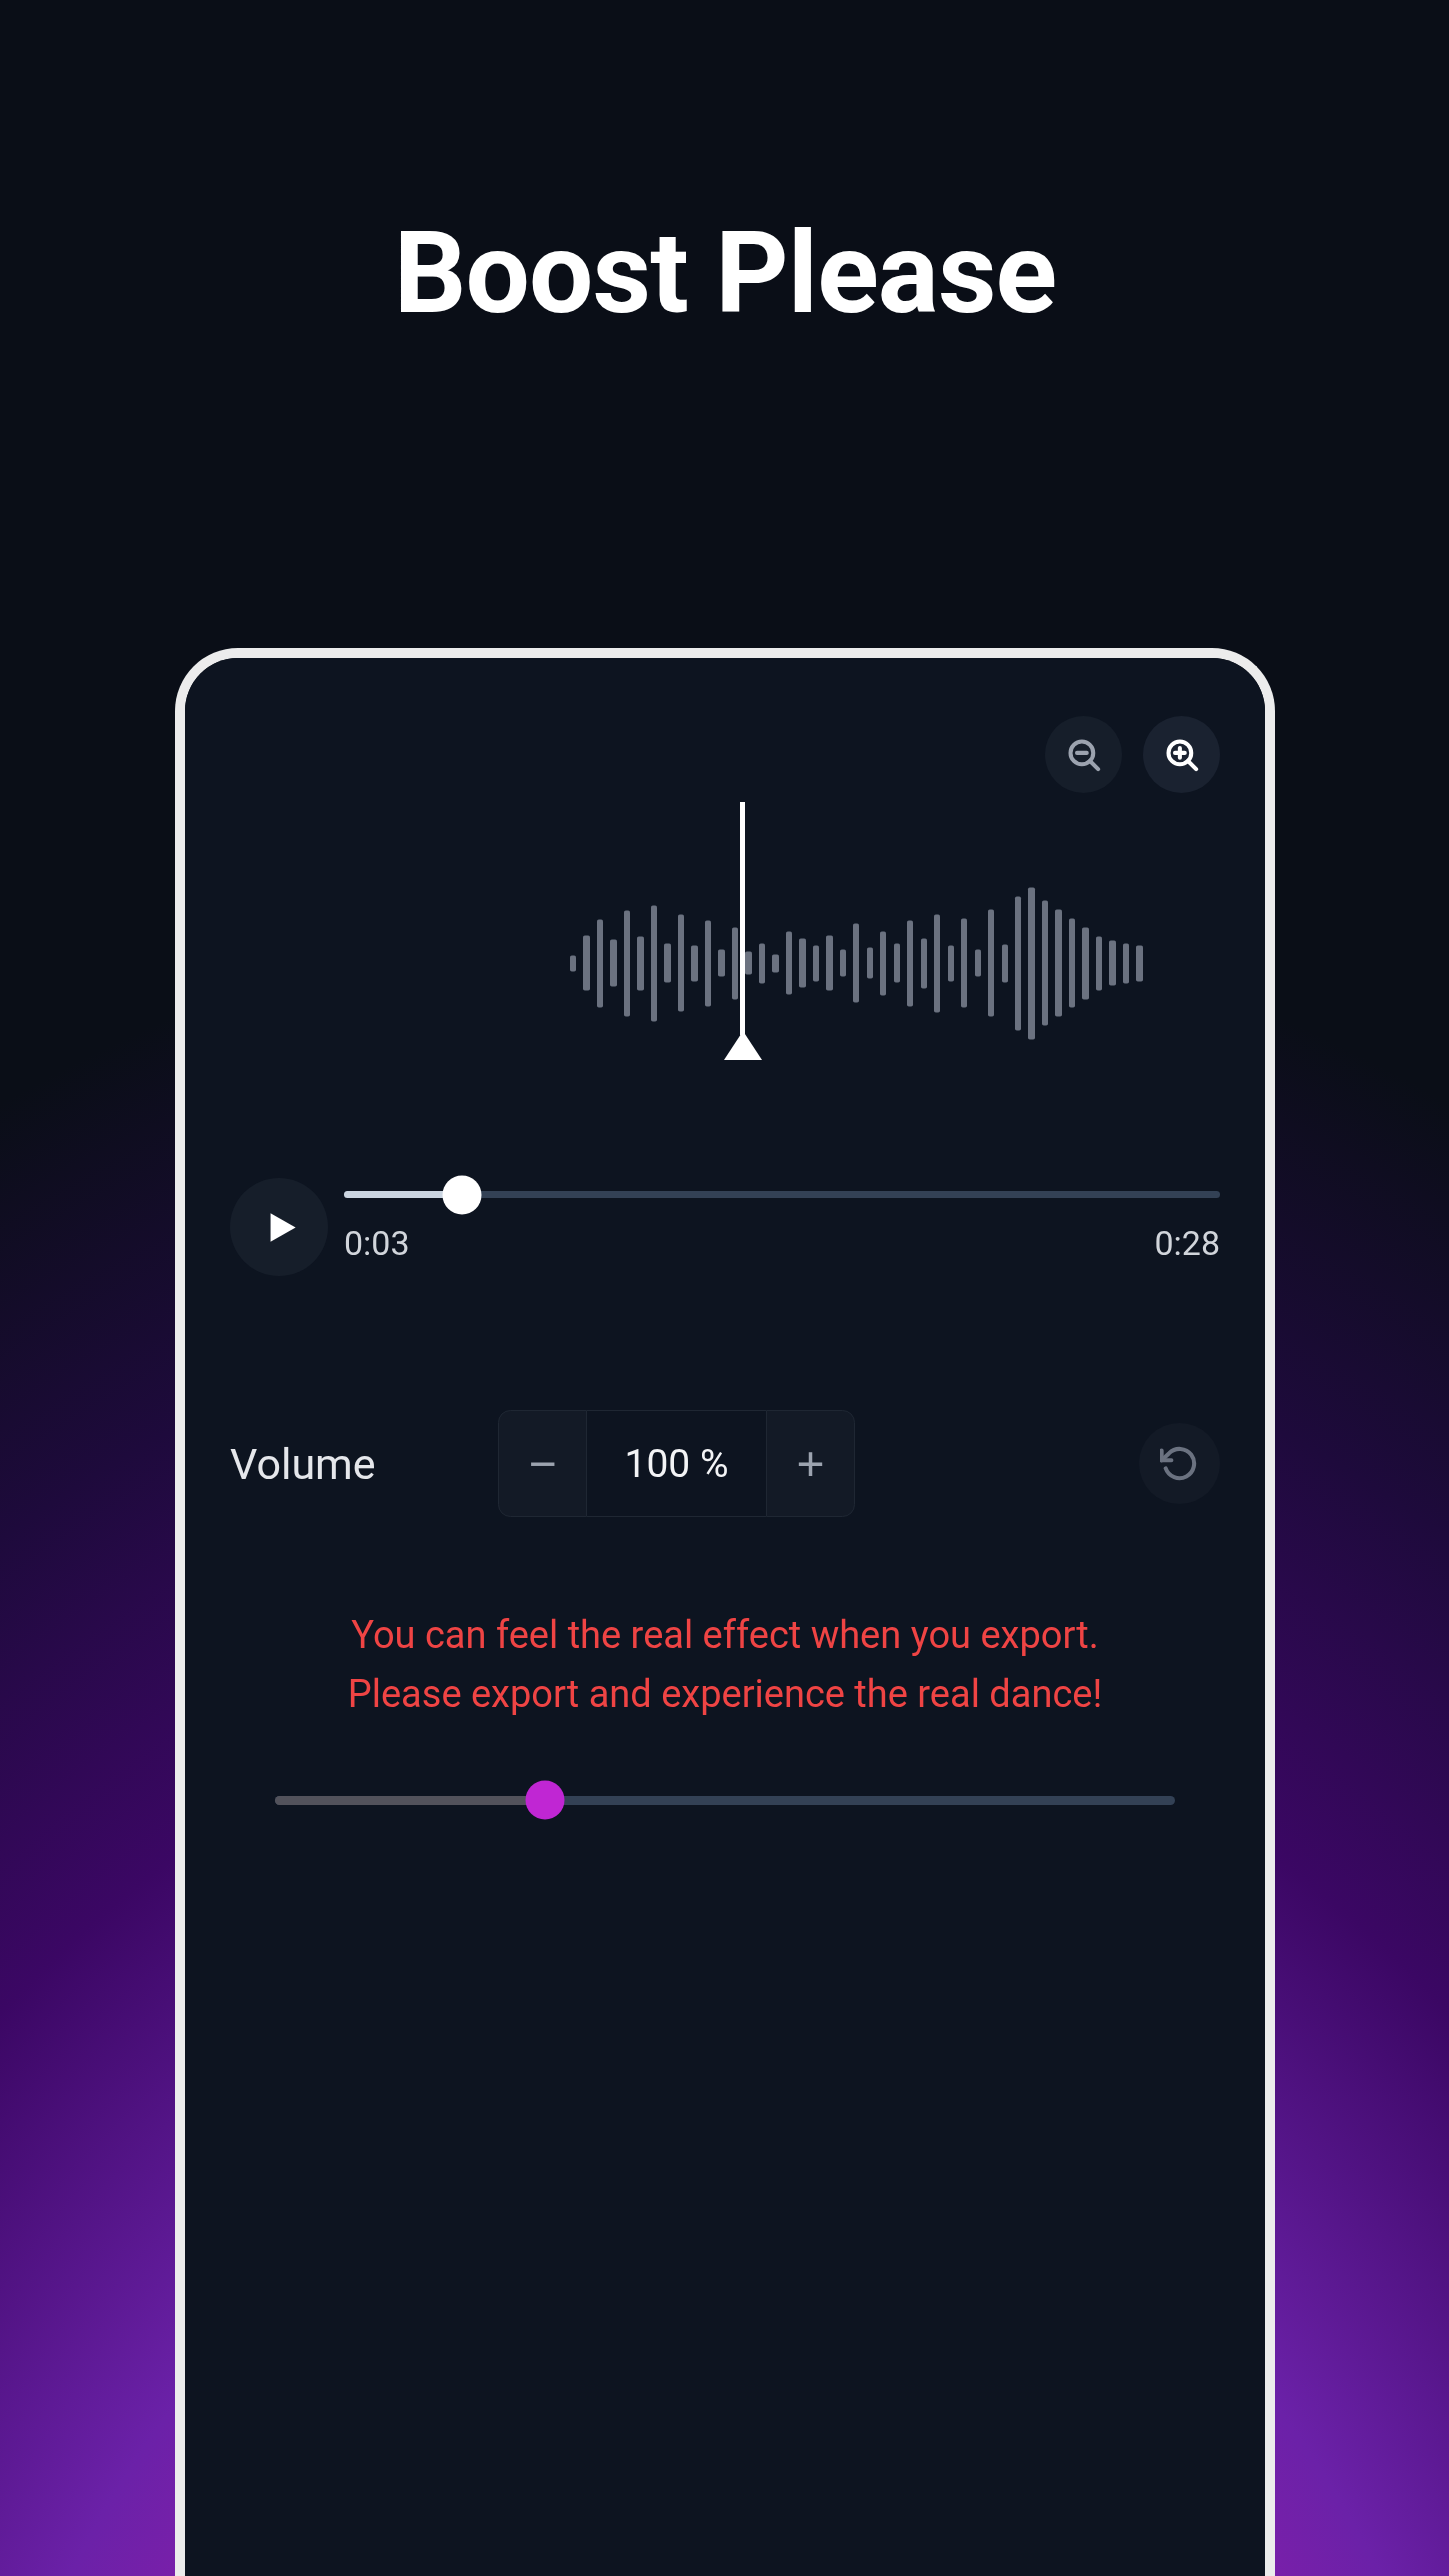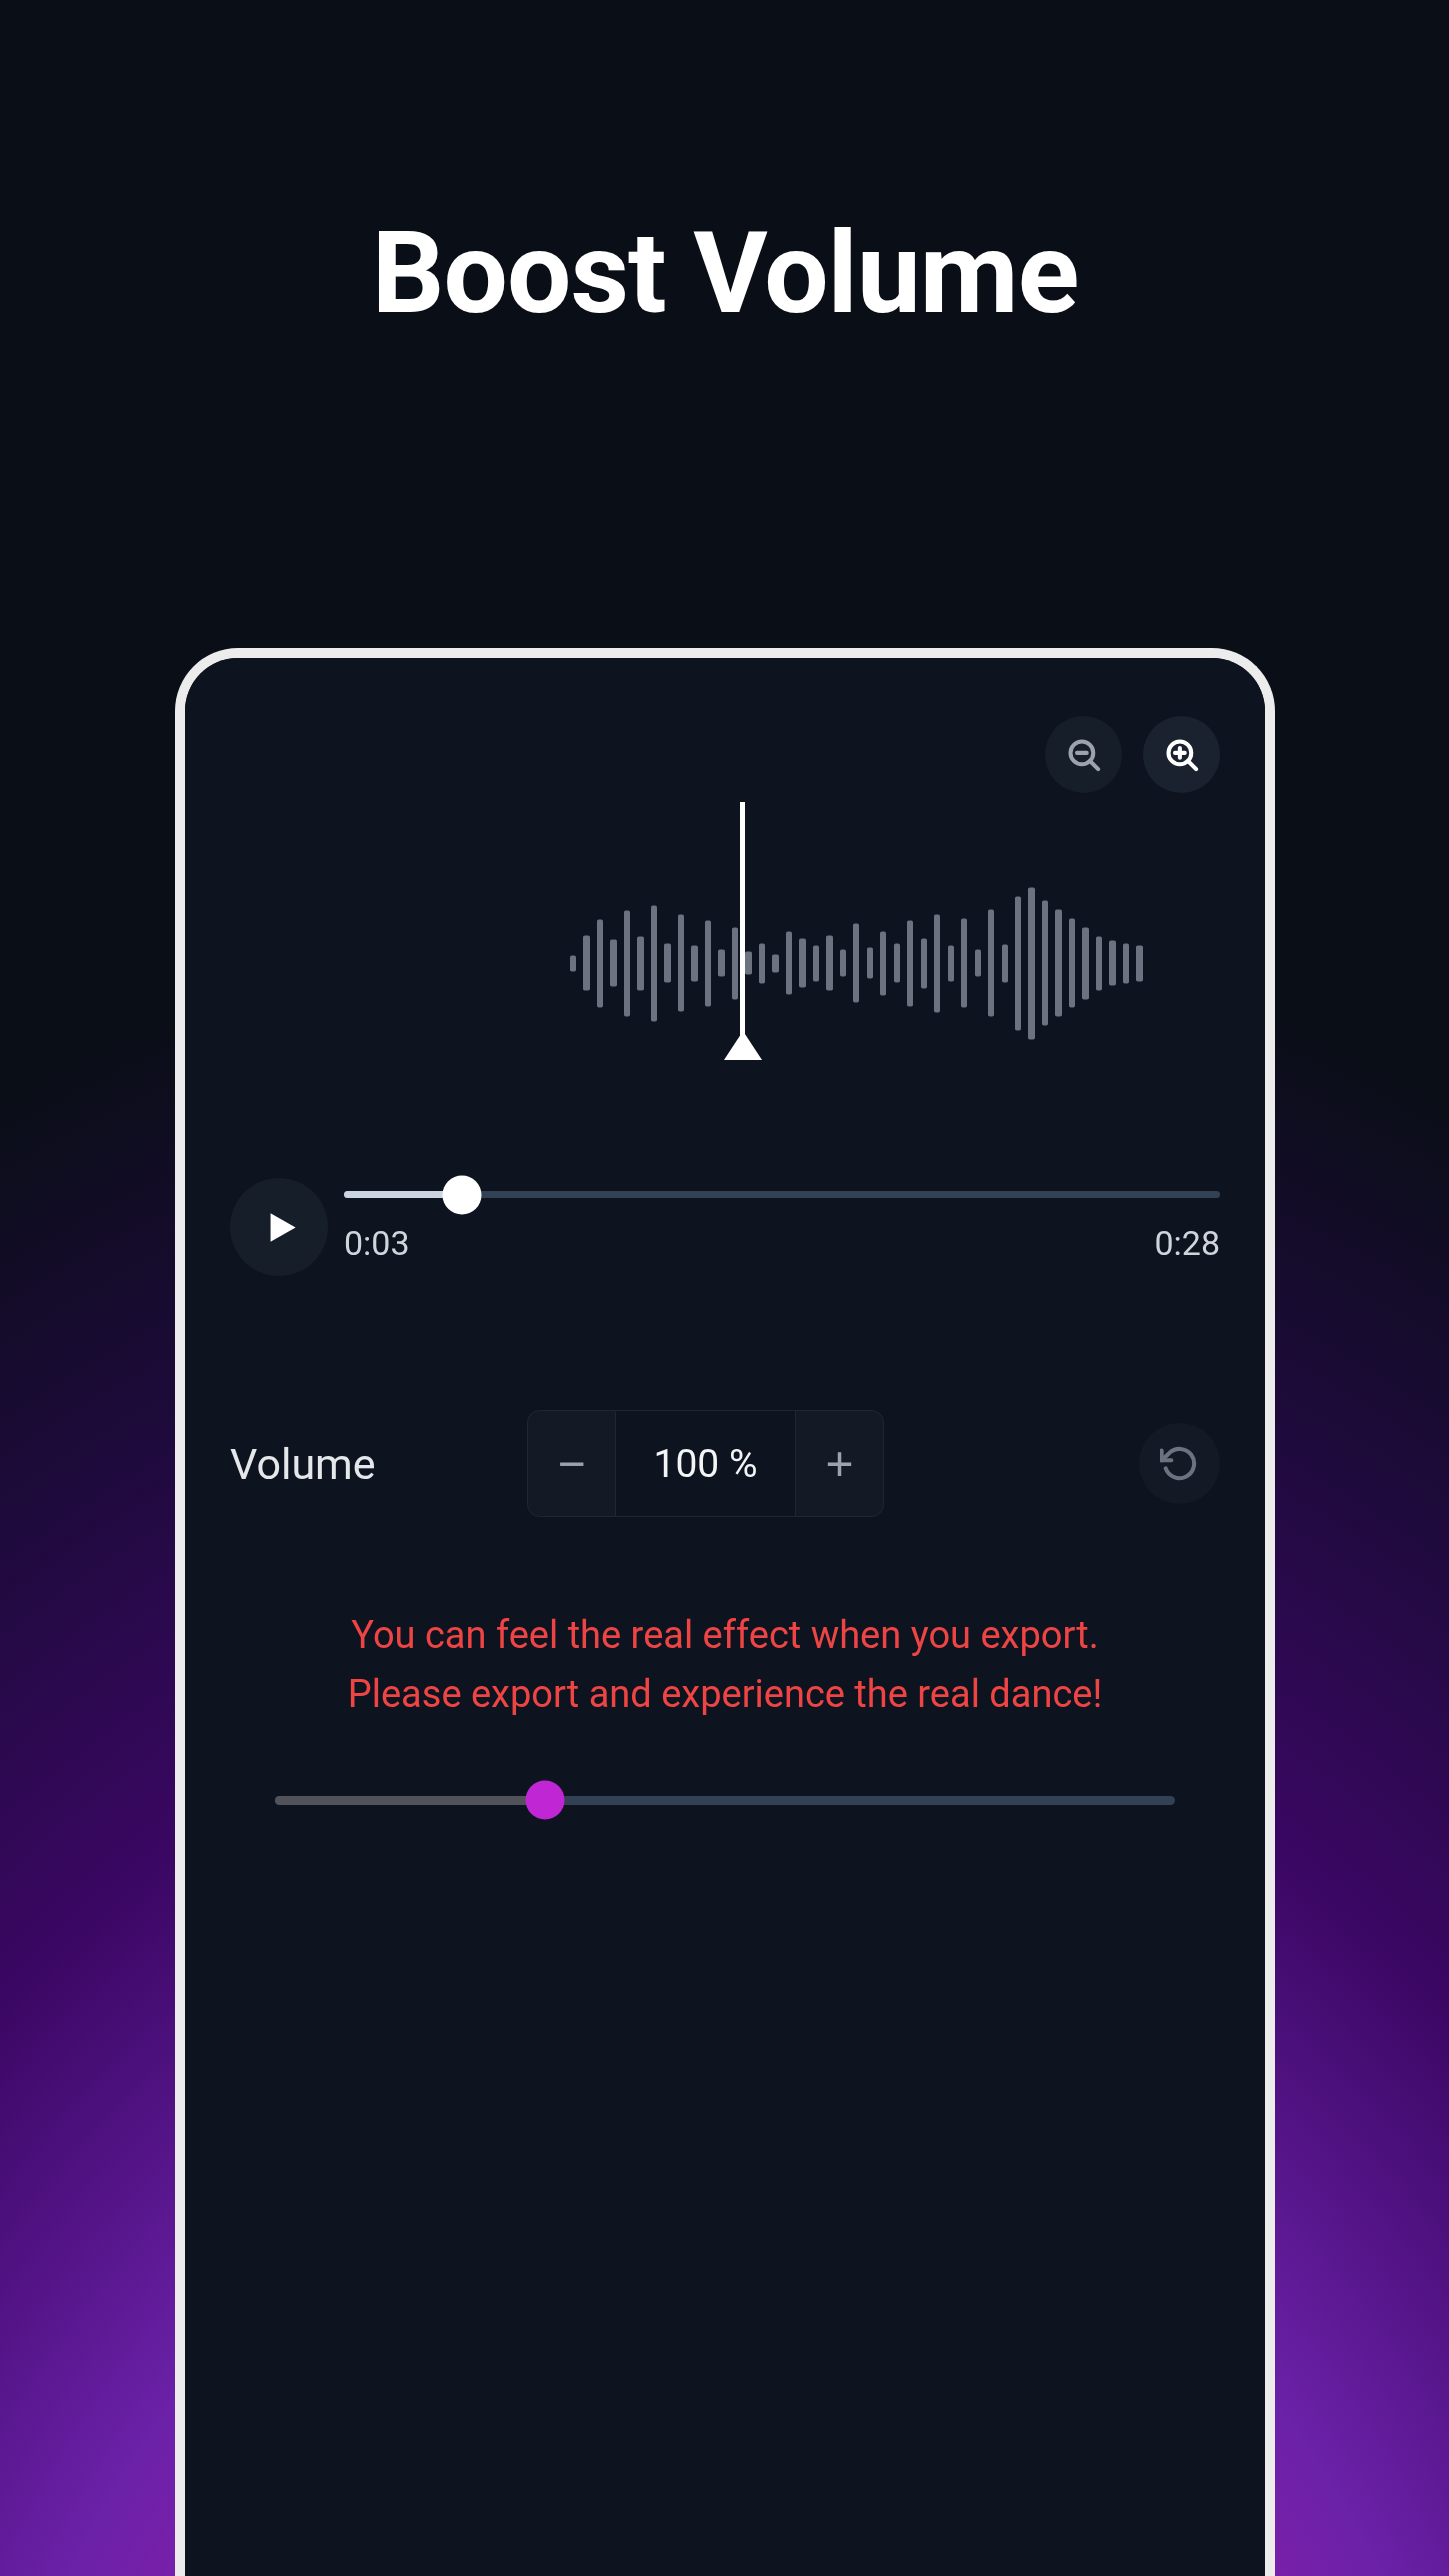--- a/index.html
+++ b/index.html
@@ -159,21 +159,20 @@
     justify-content: space-between;
     margin-top: 25px;
     color: #d1d5db;
     font-size: 34px;
   }
 
   .volume-row {
     display: flex;
     align-items: center;
     margin-top: 134px;
-    gap: 29px;
   }
   .volume-label {
     color: #e5e7eb;
     font-size: 43px;
     flex: 0 0 auto;
     width: 179px;
   }
   .stepper {
     display: flex;
     align-items: stretch;
@@ -260,21 +259,21 @@
   .export-label {
     color: #d1d5db;
     font-size: 43px;
   }
 </style>
 </head>
 <body>
 
 <div class="bg-gradient"></div>
 
-<h1 class="page-title">Boost Volume</h1>
+<h1 class="page-title">Boost Please</h1>
 
 <div class="device">
   <div class="screen">
 
 
     <div class="zoom-row">
       <div class="icon-btn">
         <svg width="39" height="39" viewBox="0 0 24 24" fill="none" stroke-width="2.5" stroke-linecap="round">
             <circle cx="11" cy="11" r="7"></circle>
             <line x1="21" y1="21" x2="16" y2="16"></line>

